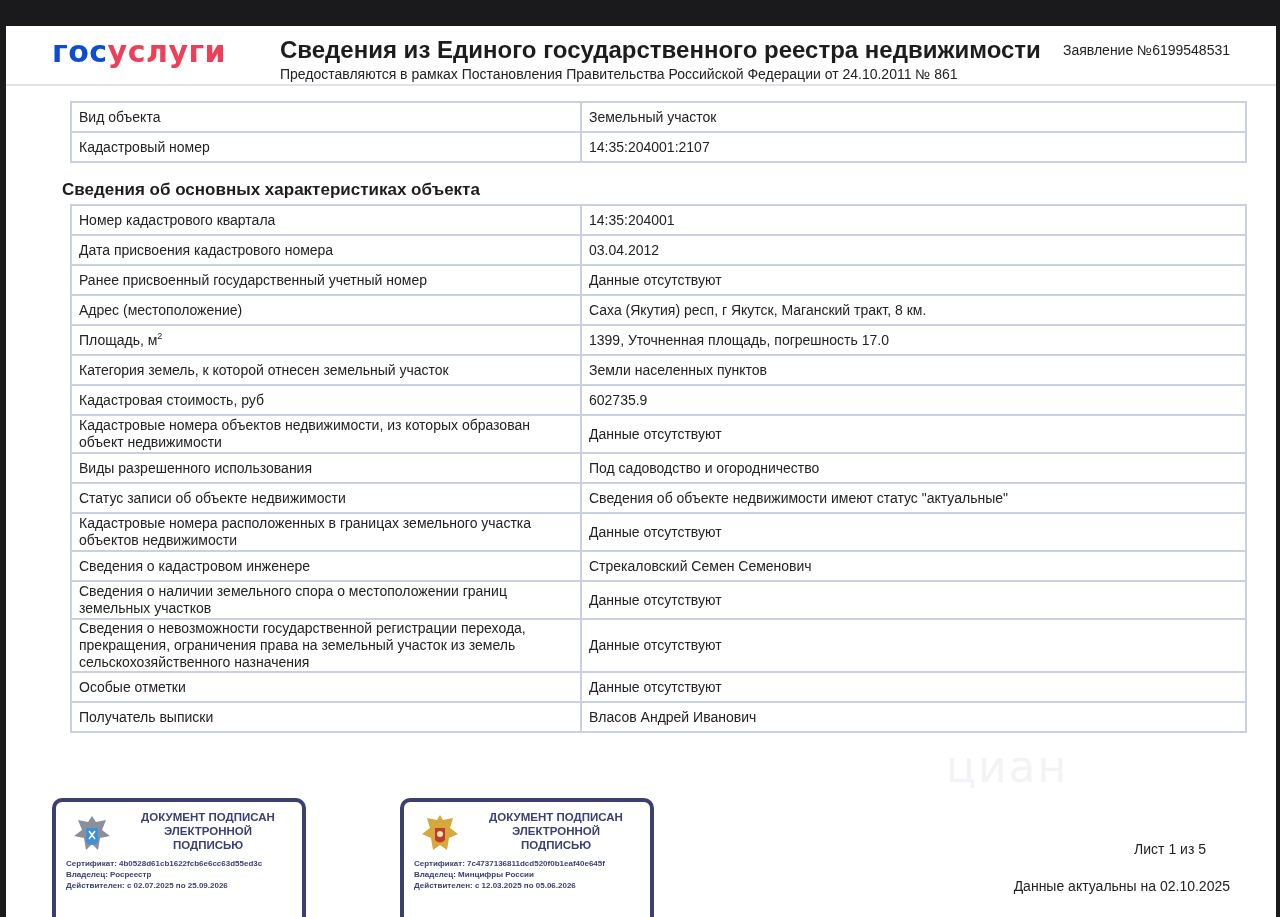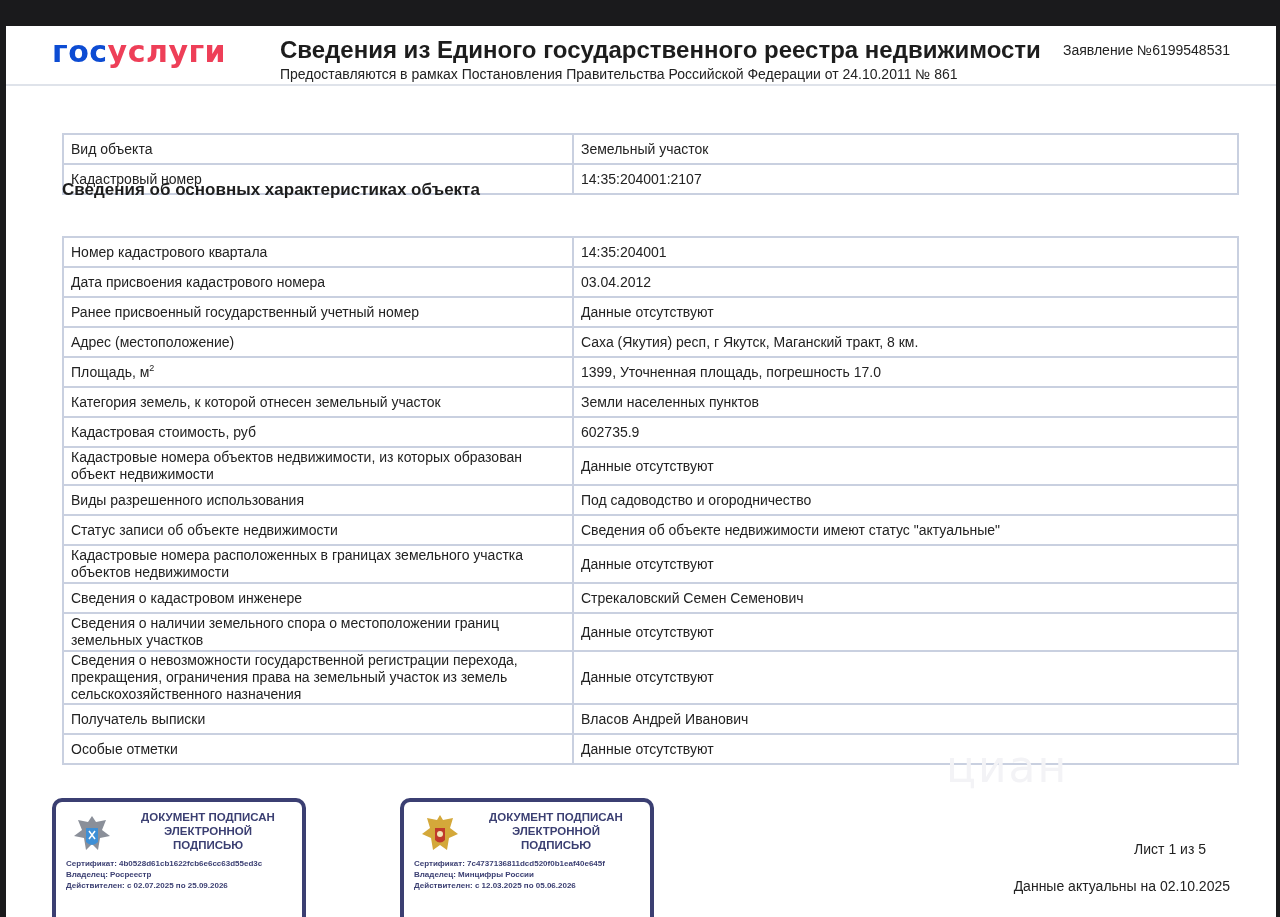--- a/index.html
+++ b/index.html
@@ -22,23 +22,22 @@
   .doc-title {
     position: absolute; left: 274px; top: 10px; font-size: 24px; font-weight: bold; color: #1d1d1d;
   }
   .doc-subtitle {
     position: absolute; left: 274px; top: 40px; font-size: 14px; color: #222;
   }
   .app-number {
     position: absolute; right: 46px; top: 16px; font-size: 14px; color: #222;
   }
   table.grid {
-    position: absolute; left: 56px; width: 1177px; border-collapse: collapse;
+    position: absolute; left: 64px; width: 1177px; border-collapse: collapse;
     font-size: 14px;
-    margin-top: 32px;
   }
   table.grid td {
     border: 2px solid #c9d0e0; padding: 0 7px; vertical-align: middle; line-height: 17px;
   }
   table.grid td.lbl { width: 510px; }
   .t1 { top: 75px; }
   .t1 td { height: 30px; }
   .section-title {
     position: absolute; left: 56px; top: 154px; font-size: 17px; font-weight: bold; color: #1d1d1d;
   }
@@ -154,26 +153,26 @@
     </tr>
     <tr class="h2">
       <td class="lbl">Сведения о наличии земельного спора о местоположении границ земельных участков</td>
       <td>Данные отсутствуют</td>
     </tr>
     <tr class="h3">
       <td class="lbl">Сведения о невозможности государственной регистрации перехода, прекращения, ограничения права на земельный участок из земель сельскохозяйственного назначения</td>
       <td>Данные отсутствуют</td>
     </tr>
     <tr>
+      <td class="lbl">Особые отметки</td>
+      <td>Данные отсутствуют</td>
+    </tr>
+    <tr>
       <td class="lbl">Получатель выписки</td>
       <td>Власов Андрей Иванович</td>
-    </tr>
-    <tr>
-      <td class="lbl">Особые отметки</td>
-      <td>Данные отсутствуют</td>
     </tr>
   </tbody>
     </table>
 
   <div class="watermark">циан</div>
 
   <div class="stamp stamp1">
     <svg class="emblem" viewBox="0 0 44 46">
       <path d="M22 4 L26 10 L36 8 L32 18 L40 24 L30 26 L28 38 L22 32 L16 38 L14 26 L4 24 L12 18 L8 8 L18 10 Z" fill="#8a8f99"></path>
       <path d="M16 16 L28 16 L28 30 Q22 36 16 30 Z" fill="#3d8fd6"></path>

